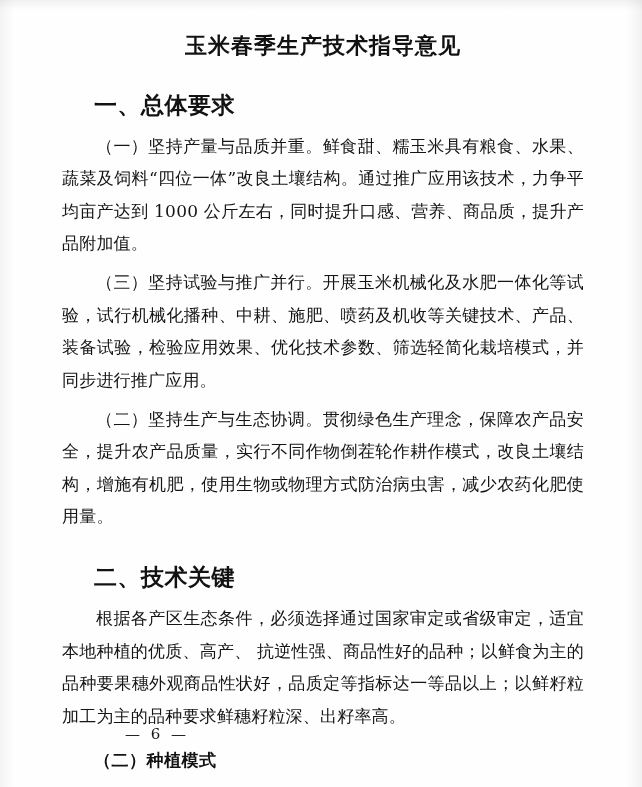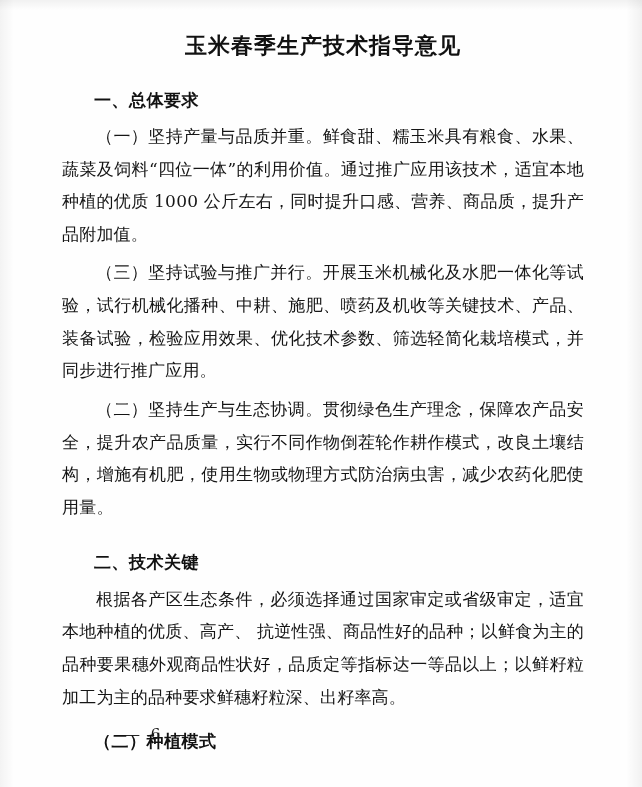--- a/index.html
+++ b/index.html
@@ -53,21 +53,21 @@
     text-align: center;
     font-size: 22px;
     font-weight: bold;
     letter-spacing: 1px;
     margin: 14px 0 0 0;
     line-height: 1.4;
     font-family: "DejaVu Serif", "Liberation Serif", serif;
     color: #111;
   }
   .section-heading {
-    font-size: 17px;
+    font-size: 23px;
     font-weight: bold;
     margin: 26px 0 0 0;
     text-indent: 32px;
     line-height: 1.6;
     letter-spacing: 0.5px;
     color: #121212;
   }
   .sub-heading {
     font-size: 17px;
     font-weight: bold;
@@ -113,21 +113,21 @@
   <div class="scan-edge-left"></div>
   <div class="scan-edge-right"></div>
   <div class="scan-edge-top"></div>
 
   <div class="content">
 
     <h1 class="doc-title">玉米春季生产技术指导意见</h1>
 
     <h2 class="section-heading">一、总体要求</h2>
 
-    <p class="para"><span class="lead">（一）坚持产量与品质并重。</span><span>鲜食甜、糯玉米具有粮食、水果、蔬菜及饲料“四位一体”的利用价值。通过推广应用该技术，适宜本地种植的优质 1000 公斤左右，同时提升口感、营养、商品质，提升产品附加值。</span></p>
+    <p class="para"><span class="lead">（一）坚持产量与品质并重。</span><span>鲜食甜、糯玉米具有粮食、水果、蔬菜及饲料“四位一体”改良土壤结构。通过推广应用该技术，力争平均亩产达到 1000 公斤左右，同时提升口感、营养、商品质，提升产品附加值。</span></p>
 
     <p class="para"><span class="lead">（三）坚持试验与推广并行。</span><span>开展玉米机械化及水肥一体化等试验，试行机械化播种、中耕、施肥、喷药及机收等关键技术、产品、装备试验，检验应用效果、优化技术参数、筛选轻简化栽培模式，并同步进行推广应用。</span></p>
 
     <p class="para"><span class="lead">（二）坚持生产与生态协调。</span><span>贯彻绿色生产理念，保障农产品安全，提升农产品质量，实行不同作物倒茬轮作耕作模式，改良土壤结构，增施有机肥，使用生物或物理方式防治病虫害，减少农药化肥使用量。</span></p>
 
     <h2 class="section-heading">二、技术关键</h2>
 
 
     <p class="para">根据各产区生态条件，必须选择通过国家审定或省级审定，适宜本地种植的优质、高产、 抗逆性强、商品性好的品种；以鲜食为主的品种要果穗外观商品性状好，品质定等指标达一等品以上；以鲜籽粒加工为主的品种要求鲜穗籽粒深、出籽率高。</p>
 

